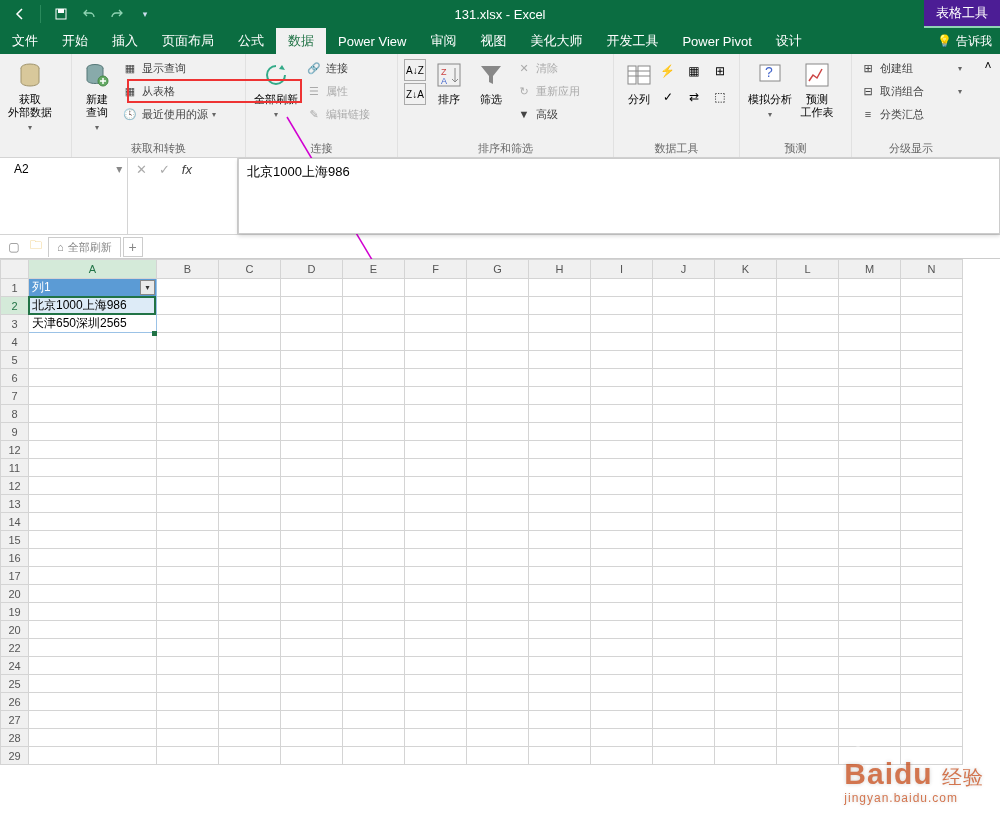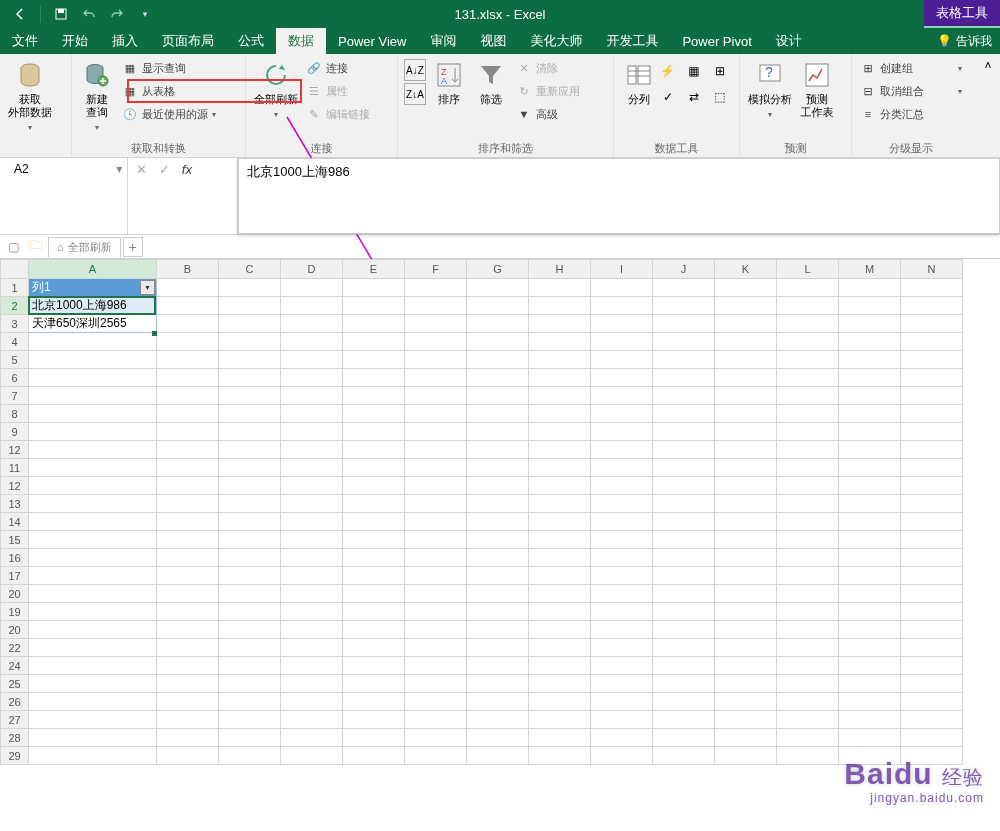--- a/index.html
+++ b/index.html
@@ -65,21 +65,21 @@
 .grid .rowhead.selected { background: #d4ead9; color: #217346; }
 .grid td.cell { background: #fff; height: 18px; padding: 0 3px; font-size: 12px; }
 .grid td.table-header { background: #5b9bd5; color: #fff; position: relative; border: 1px solid #9bc2e6; }
 .grid td.table-row1 { background: #ddebf7; border: 1px solid #9bc2e6; }
 .grid td.table-row2 { background: #fff; border: 1px solid #9bc2e6; }
 .filter-btn { position: absolute; right: 1px; top: 1px; width: 15px; height: 15px; background: #eaeaea; border: 1px solid #888; display: flex; align-items: center; justify-content: center; font-size: 8px; color: #333; cursor: pointer; }
 .selection-border { position: absolute; border: 2px solid #217346; pointer-events: none; }
 .corner-dot { position: absolute; width: 5px; height: 5px; background: #217346; }
 
 
-.watermark { position: absolute; right: 16px; bottom: 26px; color: #4c1d95; opacity: 0.72; text-align: right; pointer-events: none; text-shadow: 0 0 4px rgba(0,0,0,0.25); }
+.watermark { position: absolute; right: 16px; bottom: 26px; color: #c2410c; opacity: 0.72; pointer-events: none; text-shadow: 0 0 4px rgba(0,0,0,0.25); }
 .watermark .brand { font-size: 30px; font-weight: bold; letter-spacing: 1px; }
 .watermark .brand small { font-size: 20px; font-weight: normal; }
 .watermark .sub { font-size: 12px; letter-spacing: 1px; }
 .paw { position: absolute; right: 128px; bottom: 62px; opacity: 0.6; }
 </style>
 </head>
 <body>
 
 <div class="titlebar">
   <div class="qat">

